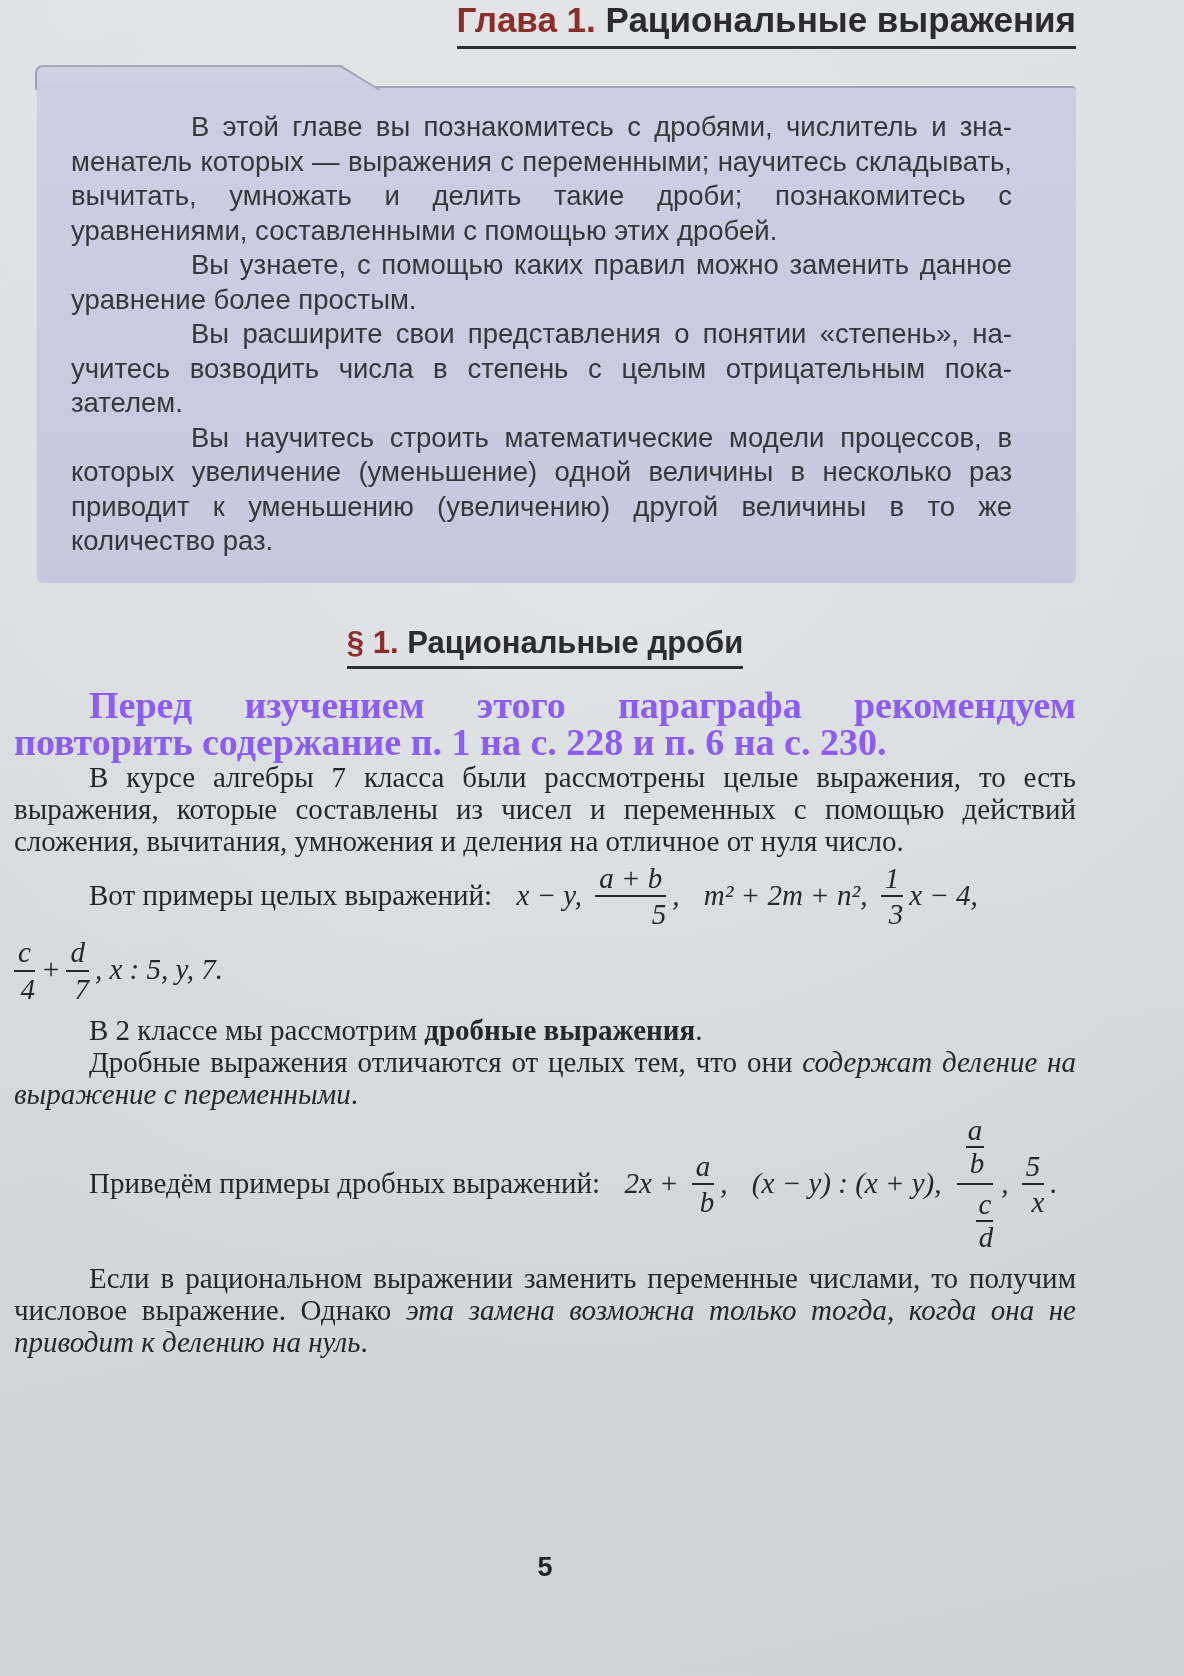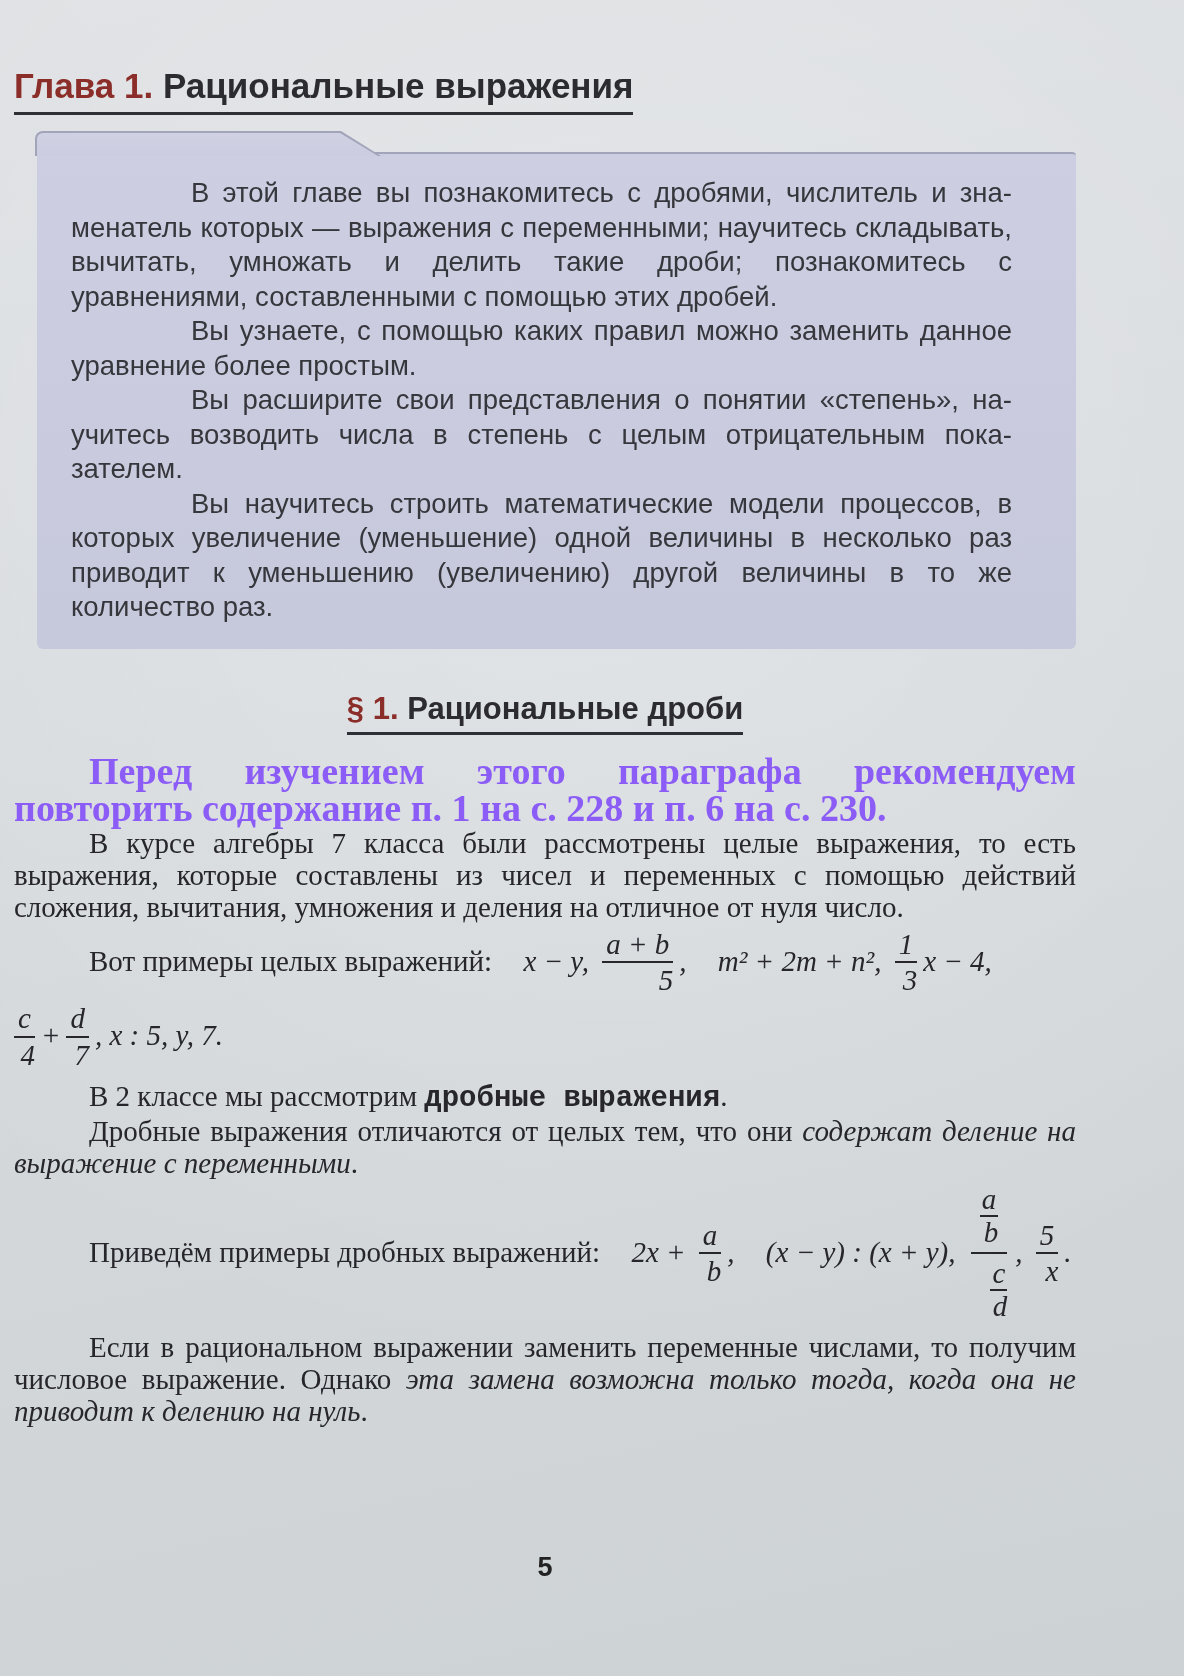--- a/index.html
+++ b/index.html
@@ -6,21 +6,21 @@
   body{
     width:1184px;height:1676px;overflow:hidden;position:relative;
     font-family:"Liberation Serif",serif;color:#26262b;
     background:
       radial-gradient(130% 85% at 52% 30%, rgba(255,255,255,0.28), rgba(255,255,255,0) 62%),
       linear-gradient(168deg,#dfe1e4 0%,#d6dadd 42%,#cdd2d5 100%);
   }
   .content{padding:0 108px 0 14px;position:relative;}
 
   
-  .chapter{margin:0;padding-top:66px;text-align:left;
+  .chapter{margin:0;text-align:right;
     font-family:"Liberation Sans",sans-serif;font-weight:bold;font-size:35px;color:#2b2b30;}
   .chapter .rule{border-bottom:3px solid #2f3035;padding-bottom:7px;white-space:nowrap;}
   .red{color:#8b2d28;}
 
   
   .intro-box{
     position:relative;margin:46px 0 0 23px;
     background:linear-gradient(180deg,#cdcee1 0%,#c6c8db 100%);
     border-top:2px solid #a2a4ba;border-radius:0 4px 6px 6px;
     padding:22px 64px 24px 34px;
@@ -36,28 +36,28 @@
 
   
   .section-heading{margin:42px 0 0;text-align:center;
     font-family:"Liberation Sans",sans-serif;font-weight:bold;font-size:31px;color:#2b2b30;}
   .section-heading .rule{border-bottom:3px solid #2f3035;padding-bottom:6px;white-space:nowrap;margin-top:36px;}
 
   
   .hint{margin:26px 0 0;font-weight:bold;color:#8b5cf6;
     font-size:38px;line-height:37px;text-align:justify;text-indent:75px;hyphens:manual;}
   .body-p{margin:0;font-size:29px;line-height:32px;text-align:justify;text-indent:75px;hyphens:manual;}
-  .b{font-weight:bold;font-family:Liberation Mono, monospace;}
+  .b{font-weight:bold;}
   .i{font-style:italic;}
 
   
   .math-line{margin:8px 0;font-size:29px;line-height:34px;}
   .math-line.indent{padding-left:75px;}
   .mi{font-style:italic;}
-  .mi.sp{margin-left:24px;}
+  .mi.sp{margin-left:17px;}
   .frac{display:inline-block;vertical-align:middle;text-align:right;font-style:italic;
     line-height:1.05;margin:0 6px;transform:translateY(-2px);}
   .frac .num{display:block;padding:0 4px 2px;border-bottom:2px solid #26262b;}
   .frac .den{display:block;padding-top:2px;}
   .frac.big{margin:0 8px;}
   .frac.big > .num{border-bottom:2.5px solid #26262b;padding:0 9px 5px;}
   .frac.big > .den{padding-top:5px;}
   .frac.big .frac{margin:0;transform:none;line-height:1.0;}
   .frac.big .frac .num{padding:0 2px 1px;border-bottom-width:2px;}
   .frac.big .frac .den{padding-top:1px;}

